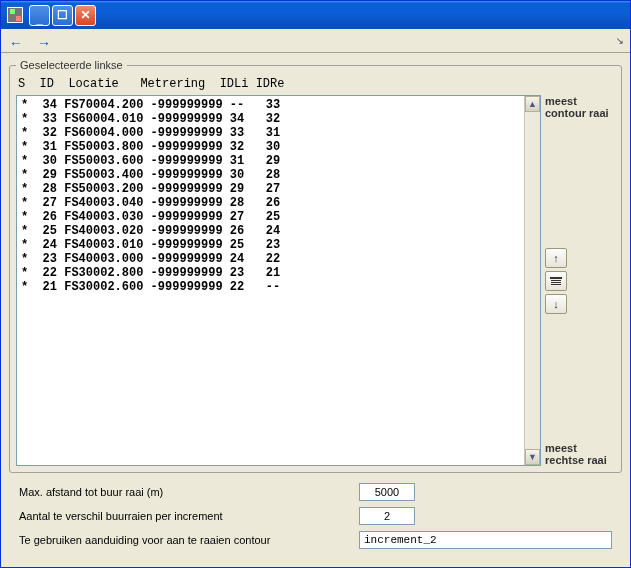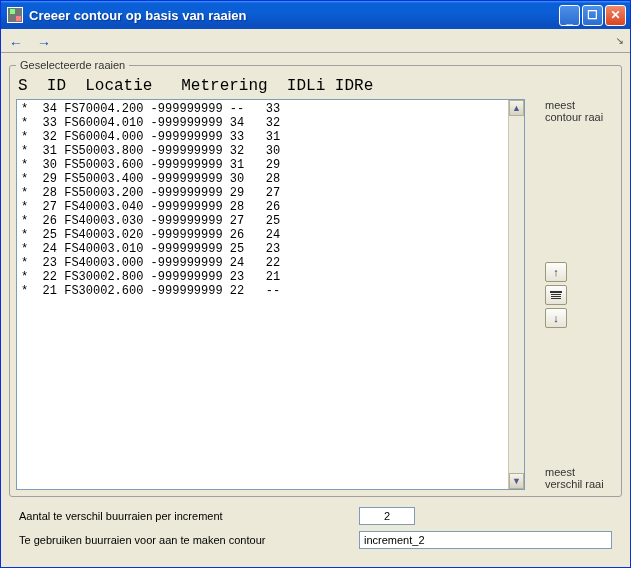--- a/index.html
+++ b/index.html
@@ -97,29 +97,30 @@
     margin: 0;
     flex: 1;
     display: flex;
     flex-direction: column;
     min-height: 0;
   }
   legend { padding: 0 4px; color: #333; font-size: 11px; }
 
   .header-row {
     font-family: "Courier New", monospace;
-    font-size: 16px;
+    font-size: 12px;
     white-space: pre;
     padding: 2px 2px 4px 2px;
   }
   .mid-area {
     flex: 1;
     display: flex;
-    gap: 20px;
+    gap: 4px;
     min-height: 0;
+    font-weight: bold;
   }
   .list-wrap {
     flex: 1;
     display: flex;
     border: 1px solid #7f9db9;
     background: #fff;
     min-height: 0;
   }
   .list {
     flex: 1;
@@ -193,21 +194,21 @@
     text-align: center;
     border: 1px solid #7f9db9;
     font-family: Tahoma, Arial, sans-serif;
     font-size: 11px;
     padding: 2px 2px;
     background: #fff;
   }
   .long-input {
     flex: 1;
     border: 1px solid #7f9db9;
-    font-family: Liberation Sans, sans-serif;
+    font-family: Liberation Mono, monospace;
     font-size: 11px;
     padding: 2px 4px;
     background: #fff;
   }
   .action-row {
     text-align: center;
     padding: 6px 0 8px 0;
   }
   .action-btn {
     padding: 2px 10px;
@@ -220,41 +221,40 @@
   }
   .row-line { line-height: 14px; }
 </style>
 </head>
 <body>
 
 <div class="window">
 
   <div class="titlebar">
     <div class="app-icon"></div>
-    <div class="titlebar-text">Creeer contour op basis van raaien</div>
     <div class="win-buttons">
       <div class="win-btn win-min">
           <span>_</span>
         </div>
       <div class="win-btn win-max">☐</div>
       <div class="win-btn win-close">✕</div>
     </div>
   </div>
 
   <div class="toolbar">
     <span class="arrow-btn">←</span>
     <span class="arrow-btn">→</span>
     <span class="toolbar-spacer"></span>
     <span class="toolbar-grip">↘</span>
   </div>
 
   <div class="content">
 
     <fieldset class="groupbox">
-      <legend>Geselecteerde raaien</legend>
+      <legend>Geselecteerde linkse</legend>
 
       <div class="header-row">S  ID  Locatie   Metrering  IDLi IDRe</div>
 
       <div class="mid-area">
         <div class="list-wrap">
           <div class="list" id="rows-list"><div class="row-line">*  34 FS70004.200 -999999999 --   33</div><div class="row-line">*  33 FS60004.010 -999999999 34   32</div><div class="row-line">*  32 FS60004.000 -999999999 33   31</div><div class="row-line">*  31 FS50003.800 -999999999 32   30</div><div class="row-line">*  30 FS50003.600 -999999999 31   29</div><div class="row-line">*  29 FS50003.400 -999999999 30   28</div><div class="row-line">*  28 FS50003.200 -999999999 29   27</div><div class="row-line">*  27 FS40003.040 -999999999 28   26</div><div class="row-line">*  26 FS40003.030 -999999999 27   25</div><div class="row-line">*  25 FS40003.020 -999999999 26   24</div><div class="row-line">*  24 FS40003.010 -999999999 25   23</div><div class="row-line">*  23 FS40003.000 -999999999 24   22</div><div class="row-line">*  22 FS30002.800 -999999999 23   21</div><div class="row-line">*  21 FS30002.600 -999999999 22   --</div></div>
           <div class="vscroll">
             <div class="sbtn">▲</div>
             <div class="strack"></div>
             <div class="sbtn">▼</div>
@@ -278,32 +278,36 @@
                     <span></span>
                   </span>
               </span>
             </div>
             <div class="smallbtn">
               <span>↓</span>
             </div>
           </div>
           <div class="side-bottom">
             <div>meest</div>
-            <div>verschil raai</div>
+            <div>rechtse raai</div>
           </div>
         </div>
       </div>
     </fieldset>
 
     <div class="form-area">
+      <div class="form-row">
+        <div class="form-label">Max. afstand tot buur raai (m)</div>
+        <input class="short-input" value="5000" style="">
+      </div>
       <div class="form-row">
         <div class="form-label">Aantal te verschil buurraien per increment</div>
         <input class="short-input" value="2" style="">
       </div>
       <div class="form-row">
-        <div class="form-label">Te gebruiken buurraien voor aan te maken contour</div>
+        <div class="form-label">Te gebruiken aanduiding voor aan te raaien contour</div>
         <input class="long-input" value="increment_2" style="">
       </div>
     </div>
 
 
   </div>
 </div>
 
 </body></html>

